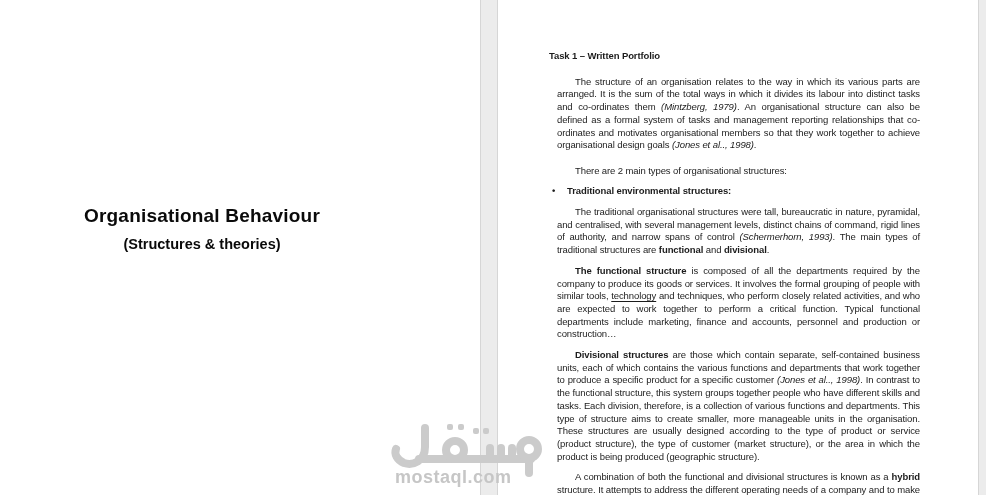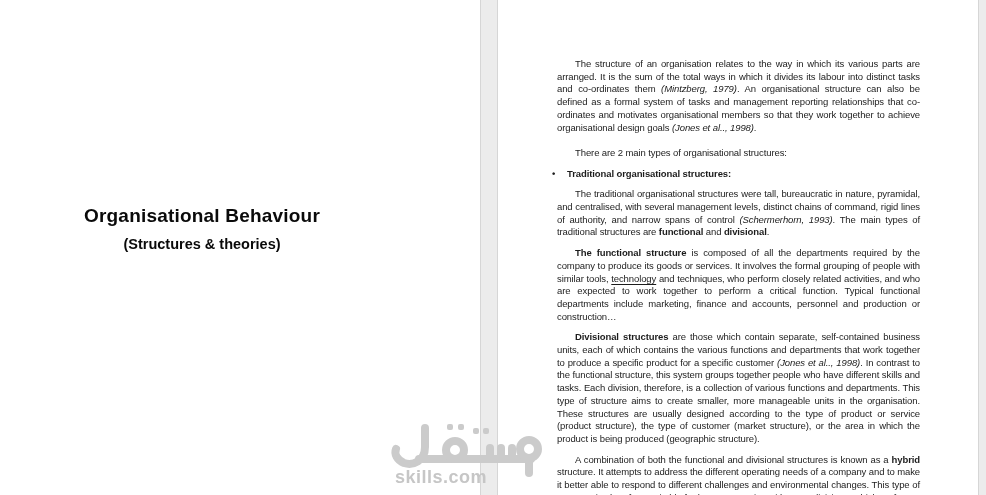--- a/index.html
+++ b/index.html
@@ -85,24 +85,25 @@
 <div class="gutter" id="gutter-mid"></div>
 <div class="page" id="page-right"></div>
 <div class="gutter" id="gutter-right"></div>
 
 <div class="title-block">
   <p class="doc-title">Organisational Behaviour</p>
   <p class="doc-subtitle">(Structures &amp; theories)</p>
 </div>
 
 <div class="text-col">
+  <p class="task-heading">Task 1 – Written Portfolio</p>
   <div>
       <p class="para para space-after"><span>The structure of an organisation relates to the way in which its various parts are arranged. It is the sum of the total ways in which it divides its labour into distinct tasks and co-ordinates them </span><span class="i">(Mintzberg, 1979)</span><span>. An organisational structure can also be defined as a formal system of tasks and management reporting relationships that co-ordinates and motivates organisational members so that they work together to achieve organisational design goals </span><span class="i">(Jones et al.., 1998)</span><span>.</span></p>
       <p class="para para"><span>There are 2 main types of organisational structures:</span></p>
-      <p class="para bullet"><span class="dot">•</span><span><span class="b">Traditional organisational structures:</span></span></p>
+      <p class="para bullet"><span class="dot">•</span><span><span class="b">Traditional environmental structures:</span></span></p>
       <p class="para para"><span>The traditional organisational structures were tall, bureaucratic in nature, pyramidal, and centralised, with several management levels, distinct chains of command, rigid lines of authority, and narrow spans of control </span><span class="i">(Schermerhorn, 1993)</span><span>. The main types of traditional structures are </span><span class="b">functional</span><span> and </span><span class="b">divisional</span><span>.</span></p>
       <p class="para para"><span class="b">The functional structure</span><span> is composed of all the departments required by the company to produce its goods or services. It involves the formal grouping of people with similar tools, </span><span class="sq">technology</span><span> and techniques, who perform closely related activities, and who are expected to work together to perform a critical function. Typical functional departments include marketing, finance and accounts, personnel and production or construction…</span></p>
       <p class="para para"><span class="b">Divisional structures</span><span> are those which contain separate, self-contained business units, each of which contains the various functions and departments that work together to produce a specific product for a specific customer </span><span class="i">(Jones et al.., 1998)</span><span>. In contrast to the functional structure, this system groups together people who have different skills and tasks. Each division, therefore, is a collection of various functions and departments. This type of structure aims to create smaller, more manageable units in the organisation. These structures are usually designed according to the type of product or service (product structure), the type of customer (market structure), or the area in which the product is being produced (geographic structure).</span></p>
       <p class="para para"><span>A combination of both the functional and divisional structures is known as a </span><span class="b">hybrid</span><span> structure. It attempts to address the different operating needs of a company and to make it better able to respond to different challenges and environmental changes. This type of structure is, therefore, suitable for large companies with many divisions, which perform a wide range of operations, and which seek to gain optimum benefits from global</span></p>
     </div>
 </div>
 
 <div class="watermark">
   <svg width="160" height="54" viewBox="0 0 160 54" fill="none" stroke="#cbcbcb" stroke-width="8" stroke-linecap="round" stroke-linejoin="round" aria-label="مستقل">
 
@@ -117,14 +118,14 @@
 
     <rect x="88" y="5" width="6" height="6" rx="2" fill="#cbcbcb" stroke="none"></rect>
     <rect x="98" y="5" width="6" height="6" rx="2" fill="#cbcbcb" stroke="none"></rect>
 
     <circle cx="70" cy="27" r="9"></circle>
     <rect x="62" y="1" width="6" height="6" rx="2" fill="#cbcbcb" stroke="none"></rect>
     <rect x="73" y="1" width="6" height="6" rx="2" fill="#cbcbcb" stroke="none"></rect>
 
     <path d="M40 5 V24 C40 38 28 43 19 40 C12 37 9 31 11 26"></path>
   </svg>
-  <div class="wm-domain">skills.com</div>
+  <div class="wm-domain">mostaql.com</div>
 </div>
 
 </body></html>

